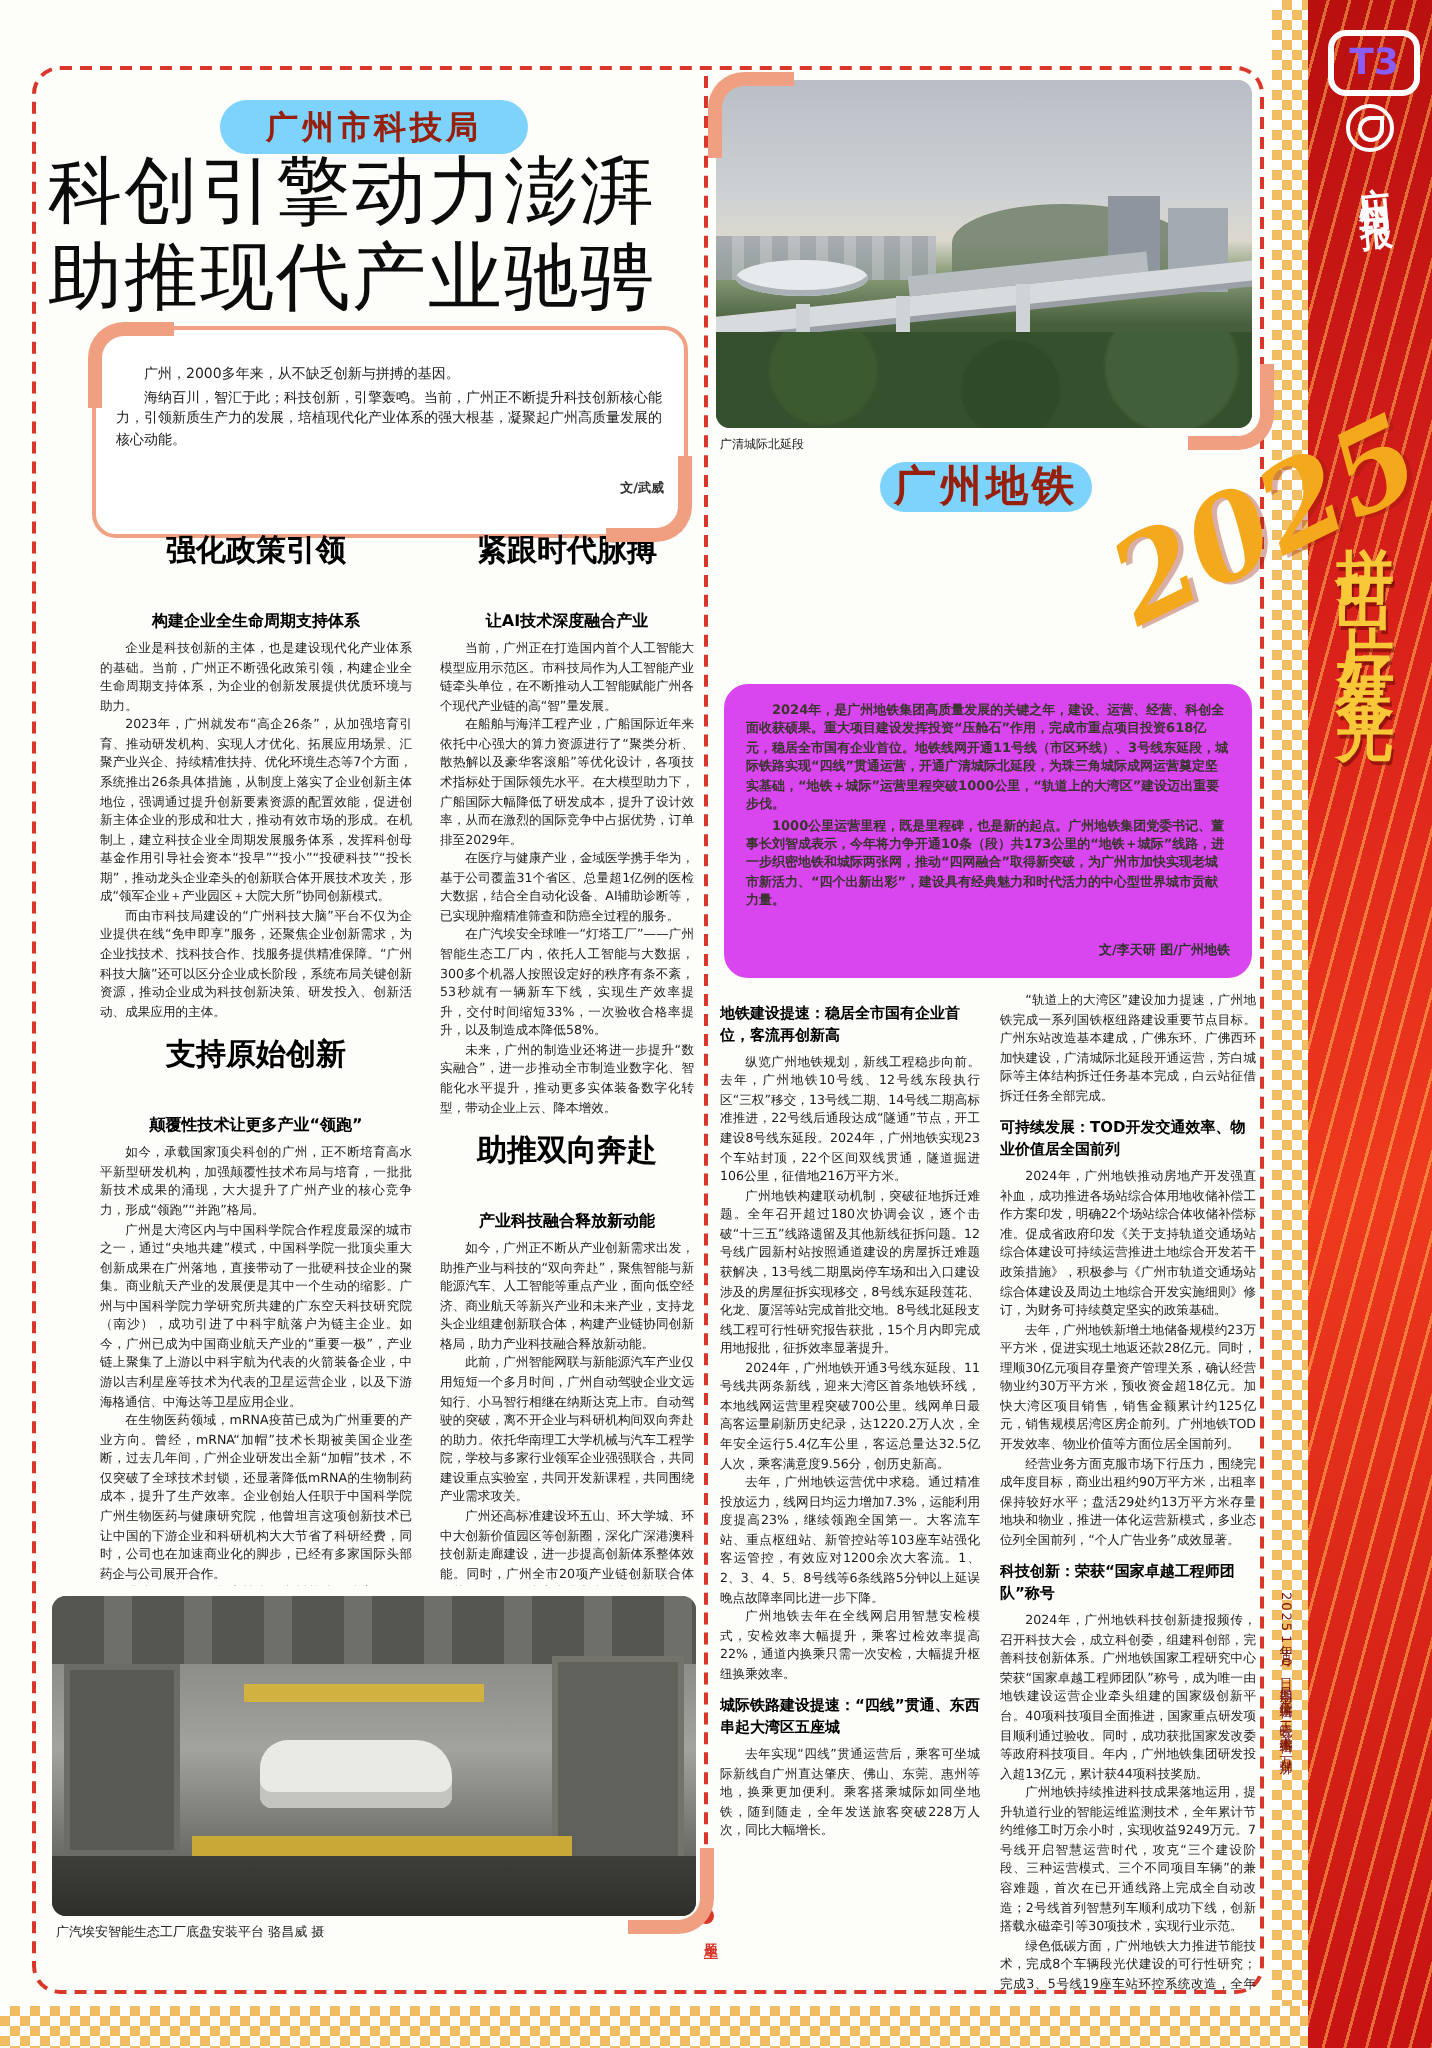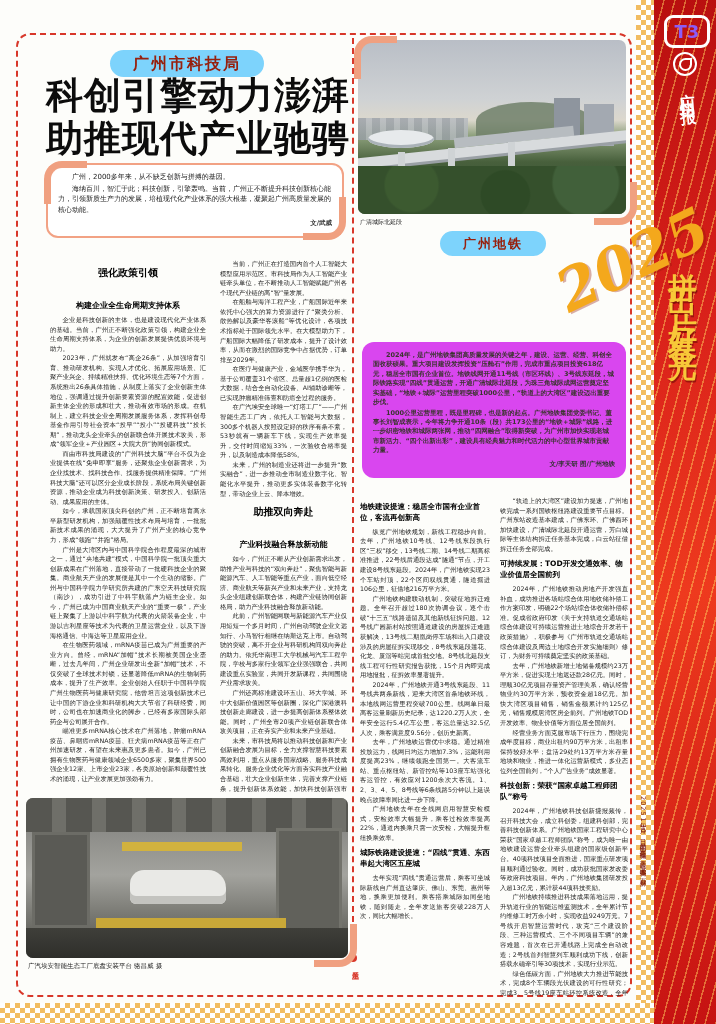--- a/index.html
+++ b/index.html
@@ -43,43 +43,43 @@
   
   .divider{position:absolute;left:352px;top:38px;height:914px;border-left:2px dashed #d8372a;}
   .divider-dot{position:absolute;left:349px;top:954px;width:8px;height:8px;background:#d8372a;border-radius:50%;}
   .fold-marker{position:absolute;left:350px;top:966px;writing-mode:vertical-rl;text-orientation:upright;
     font-size:7px;color:#d8372a;font-weight:bold;}
 
   
   .badge{position:absolute;background:#7dd3fc;border-radius:14px;color:#97200d;font-weight:bold;
     text-align:center;letter-spacing:2px;}
   .sci-badge{left:110px;top:50px;width:154px;height:27px;font-size:16px;line-height:27px;}
-  .metro-badge{left:440px;top:231px;width:106px;height:25px;font-size:13px;line-height:25px;}
-  .headline{position:absolute;text-align:right;font-weight:bold;color:#0c0c0c;
+  .metro-badge{left:440px;top:231px;width:106px;height:25px;font-size:21px;line-height:25px;}
+  .headline{position:absolute;text-align:left;font-weight:normal;color:#0c0c0c;
     font-family:"DejaVu Serif",serif;letter-spacing:1px;}
   .sci-headline{left:24px;top:74px;width:326px;font-size:37px;line-height:1.17;}
   .metro-headline{left:356px;top:252px;width:272px;font-size:33px;line-height:1.2;}
 
   
-  .sci-intro{position:absolute;left:46px;top:163px;width:274px;padding:7px 10px;
+  .sci-intro{position:absolute;left:46px;top:163px;width:274px;padding:17px 10px;
     border:2px solid #f2a284;border-radius:12px;font-size:7px;line-height:1.5;color:#222;background:#fff;}
   .metro-intro{position:absolute;left:362px;top:342px;width:242px;padding:9px 11px;
     background:#d946ef;border-radius:12px;font-size:6.5px;font-weight:bold;line-height:1.45;color:#3c3430;}
   .intro p{text-indent:2em;margin:0 0 1px 0;}
-  .byline{text-align:right;font-size:6.5px;margin-top:4px;font-weight:bold;color:#333;}
+  .byline{text-align:right;font-size:6.5px;margin-top:15px;font-weight:bold;color:#333;}
 
   
   .col{position:absolute;overflow:hidden;}
   .sci-col1{left:50px;top:259px;width:156px;height:534px;}
   .sci-col2{left:220px;top:259px;width:127px;height:534px;}
   .metro-col1{left:360px;top:496px;width:130px;height:500px;}
   .metro-col2{left:500px;top:496px;width:128px;height:500px;}
   .col p{font-size:6.3px;line-height:1.52;text-align:justify;text-indent:2em;margin:0;color:#1c1c1c;}
   .sci-h{text-align:center;margin:7px 0 4px 0;}
-  .sci-h .t{font-size:10px;font-weight:bold;color:#000;}
+  .sci-h .t{font-size:15px;font-weight:bold;color:#000;}
   .sci-h .s{font-size:8px;font-weight:bold;margin-top:20px;color:#000;}
   .metro-h{font-size:7.5px;font-weight:bold;margin:6px 0 3px 0;line-height:1.45;color:#000;text-indent:0;}
 
   
   .photo{position:absolute;border-radius:7px;overflow:hidden;}
   .metro-photo{left:358px;top:40px;width:268px;height:174px;
     background:linear-gradient(180deg,#b9bec6 0%,#cfd2d4 34%,#dcd8cd 46%,#8da07c 55%,#48603c 70%,#2f4a2a 100%);}
   .mp-hill{position:absolute;left:118px;top:62px;width:120px;height:42px;background:#70806a;
     border-radius:60% 70% 0 0;opacity:.85;}
   .mp-city-l{position:absolute;left:0;top:78px;width:110px;height:22px;
@@ -154,27 +154,35 @@
   </div>
 
   <div class="col sci-col1">
     <div class="sci-h">
       <div class="t">强化政策引领</div>
       <div class="s">构建企业全生命周期支持体系</div>
     </div>
     <p>企业是科技创新的主体，也是建设现代化产业体系的基础。当前，广州正不断强化政策引领，构建企业全生命周期支持体系，为企业的创新发展提供优质环境与助力。</p>
     <p>2023年，广州就发布“高企26条”，从加强培育引育、推动研发机构、实现人才优化、拓展应用场景、汇聚产业兴企、持续精准扶持、优化环境生态等7个方面，系统推出26条具体措施，从制度上落实了企业创新主体地位，强调通过提升创新要素资源的配置效能，促进创新主体企业的形成和壮大，推动有效市场的形成。在机制上，建立科技企业全周期发展服务体系，发挥科创母基金作用引导社会资本“投早”“投小”“投硬科技”“投长期”，推动龙头企业牵头的创新联合体开展技术攻关，形成“领军企业＋产业园区＋大院大所”协同创新模式。</p>
     <p>而由市科技局建设的“广州科技大脑”平台不仅为企业提供在线“免申即享”服务，还聚焦企业创新需求，为企业找技术、找科技合作、找服务提供精准保障。“广州科技大脑”还可以区分企业成长阶段，系统布局关键创新资源，推动企业成为科技创新决策、研发投入、创新活动、成果应用的主体。</p>
+    <div class="sci-h">
+      <div class="t">支持原始创新</div>
+      <div class="s">颠覆性技术让更多产业“领跑”</div>
+    </div>
     <p>如今，承载国家顶尖科创的广州，正不断培育高水平新型研发机构，加强颠覆性技术布局与培育，一批批新技术成果的涌现，大大提升了广州产业的核心竞争力，形成“领跑”“并跑”格局。</p>
     <p>广州是大湾区内与中国科学院合作程度最深的城市之一，通过“央地共建”模式，中国科学院一批顶尖重大创新成果在广州落地，直接带动了一批硬科技企业的聚集。商业航天产业的发展便是其中一个生动的缩影。广州与中国科学院力学研究所共建的广东空天科技研究院（南沙），成功引进了中科宇航落户为链主企业。如今，广州已成为中国商业航天产业的“重要一极”，产业链上聚集了上游以中科宇航为代表的火箭装备企业，中游以吉利星座等技术为代表的卫星运营企业，以及下游海格通信、中海达等卫星应用企业。</p>
     <p>在生物医药领域，mRNA疫苗已成为广州重要的产业方向。曾经，mRNA“加帽”技术长期被美国企业垄断，过去几年间，广州企业研发出全新“加帽”技术，不仅突破了全球技术封锁，还显著降低mRNA的生物制药成本，提升了生产效率。企业创始人任职于中国科学院广州生物医药与健康研究院，他曾坦言这项创新技术已让中国的下游企业和科研机构大大节省了科研经费，同时，公司也在加速商业化的脚步，已经有多家国际头部药企与公司展开合作。</p>
     <p>瞄准更多mRNA核心技术在广州落地，肿瘤mRNA疫苗、鼻咽癌mRNA疫苗、狂犬病mRNA疫苗等正在广州加速研发，有望在未来惠及更多患者。如今，广州已拥有生物医药与健康领域企业6500多家，聚集世界500强企业12家、上市企业23家，各类原始创新和颠覆性技术的涌现，让产业发展更加强劲有力。</p>
   </div>
 
   <div class="col sci-col2">
+    <div class="sci-h">
+      <div class="t">紧跟时代脉搏</div>
+      <div class="s">让AI技术深度融合产业</div>
+    </div>
     <p>当前，广州正在打造国内首个人工智能大模型应用示范区。市科技局作为人工智能产业链牵头单位，在不断推动人工智能赋能广州各个现代产业链的高“智”量发展。</p>
     <p>在船舶与海洋工程产业，广船国际近年来依托中心强大的算力资源进行了“聚类分析、散热解以及豪华客滚船”等优化设计，各项技术指标处于国际领先水平。在大模型助力下，广船国际大幅降低了研发成本，提升了设计效率，从而在激烈的国际竞争中占据优势，订单排至2029年。</p>
     <p>在医疗与健康产业，金域医学携手华为，基于公司覆盖31个省区、总量超1亿例的医检大数据，结合全自动化设备、AI辅助诊断等，已实现肿瘤精准筛查和防癌全过程的服务。</p>
     <p>在广汽埃安全球唯一“灯塔工厂”——广州智能生态工厂内，依托人工智能与大数据，300多个机器人按照设定好的秩序有条不紊，53秒就有一辆新车下线，实现生产效率提升，交付时间缩短33%，一次验收合格率提升，以及制造成本降低58%。</p>
     <p>未来，广州的制造业还将进一步提升“数实融合”，进一步推动全市制造业数字化、智能化水平提升，推动更多实体装备数字化转型，带动企业上云、降本增效。</p>
     <div class="sci-h">
       <div class="t">助推双向奔赴</div>
       <div class="s">产业科技融合释放新动能</div>
     </div>
     <p>如今，广州正不断从产业创新需求出发，助推产业与科技的“双向奔赴”，聚焦智能与新能源汽车、人工智能等重点产业，面向低空经济、商业航天等新兴产业和未来产业，支持龙头企业组建创新联合体，构建产业链协同创新格局，助力产业科技融合释放新动能。</p>

